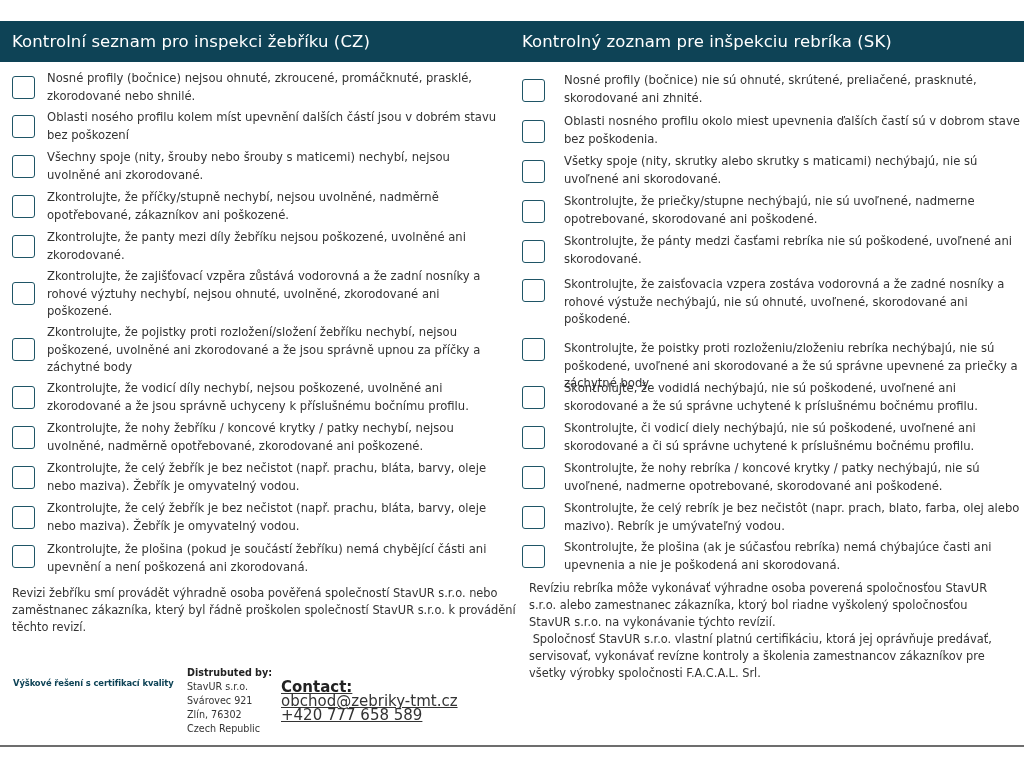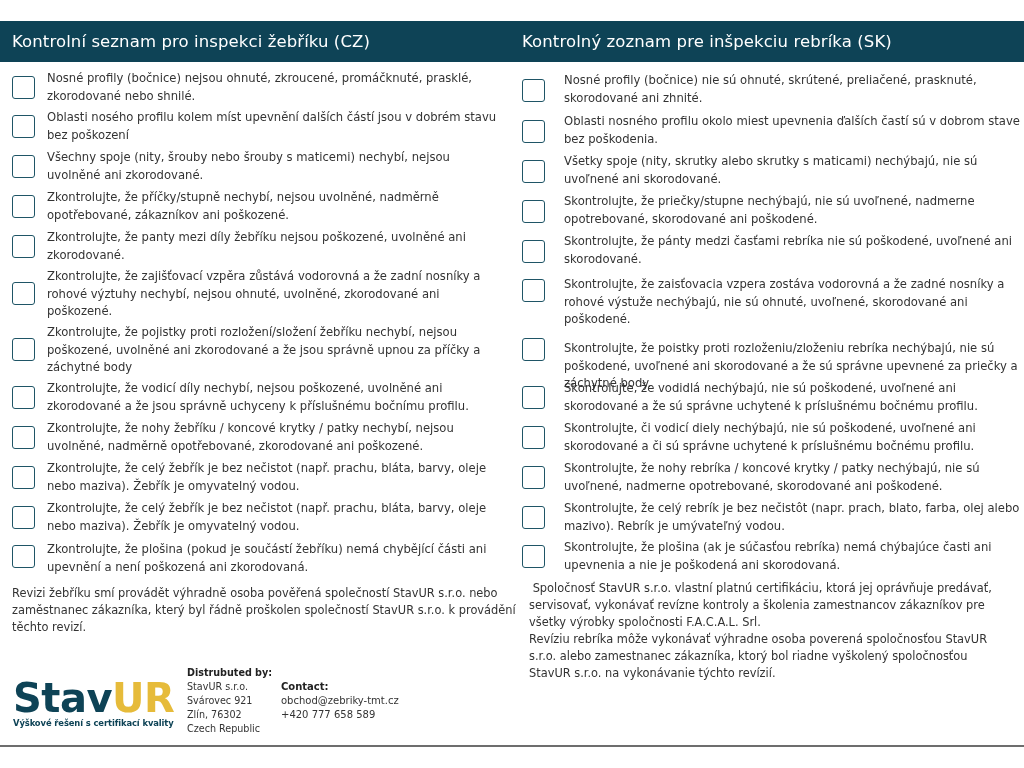--- a/index.html
+++ b/index.html
@@ -52,21 +52,21 @@
   }
   .logo-stav { color: #0e4356; }
   .logo-ur { color: #e6bb3a; }
   .logo-tag {
     font-size: 8.4px; font-weight: bold; color: #0e4356;
     white-space: nowrap; margin-top: 0px; letter-spacing: -0.1px;
   }
 
   .distrib { position: absolute; left: 187px; top: 666px; font-size: 9.6px; line-height: 14px; color: #333; }
   .distrib .lbl { font-weight: bold; color: #222; }
-  .contact { position: absolute; left: 281px; top: 680px; font-size: 10px; line-height: 14px; color: #333; }
+  .contact { position: absolute; left: 281px; top: 680px; font-size: 15px; line-height: 14px; color: #333; text-decoration: underline; }
   .contact .lbl { font-weight: bold; color: #222; }
 
   .footer-rule {
     position: absolute; left: 0; top: 745px; width: 1024px; height: 2px;
     background: #6d6d6d;
   }
 </style>
 </head>
 <body>
 
@@ -174,26 +174,25 @@
   <div class="item" style="top:477px">
     <div class="checkbox" style="top:6px"></div>
     <div class="item-text" style="top:0">Skontrolujte, že plošina (ak je súčasťou rebríka) nemá chýbajúce časti ani upevnenia a nie je poškodená ani skorodovaná.</div>
   </div>
 </div>
 
 <div class="note cz">
   <p>Revizi žebříku smí provádět výhradně osoba pověřená společností StavUR s.r.o. nebo zaměstnanec zákazníka, který byl řádně proškolen společností StavUR s.r.o. k provádění těchto revizí.</p>
 </div>
 <div class="note sk">
+  <p>Revíziu rebríka môže vykonávať výhradne osoba poverená spoločnosťou StavUR s.r.o. alebo zamestnanec zákazníka, ktorý bol riadne vyškolený spoločnosťou StavUR s.r.o. na vykonávanie týchto revízií.</p>
   <p style="white-space:pre-wrap"> Spoločnosť StavUR s.r.o. vlastní platnú certifikáciu, ktorá jej oprávňuje predávať, servisovať, vykonávať revízne kontroly a školenia zamestnancov zákazníkov pre všetky výrobky spoločnosti F.A.C.A.L. Srl.</p>
-  <p>Revíziu rebríka môže vykonávať výhradne osoba poverená spoločnosťou StavUR s.r.o. alebo zamestnanec zákazníka, ktorý bol riadne vyškolený spoločnosťou StavUR s.r.o. na vykonávanie týchto revízií.</p>
 </div>
 
 <div class="logo">
-  <div class="logo-word"><span class="logo-stav">Stav</span><span class="logo-ur">UR</span></div>
   <div class="logo-tag">Výškové řešení s certifikací kvality</div>
 </div>
 
 <div class="distrib">
   <div class="lbl">Distrubuted by:</div>
   <div>StavUR s.r.o.</div>
   <div>Svárovec 921</div>
   <div>Zlín, 76302</div>
   <div>Czech Republic</div>
 </div>

